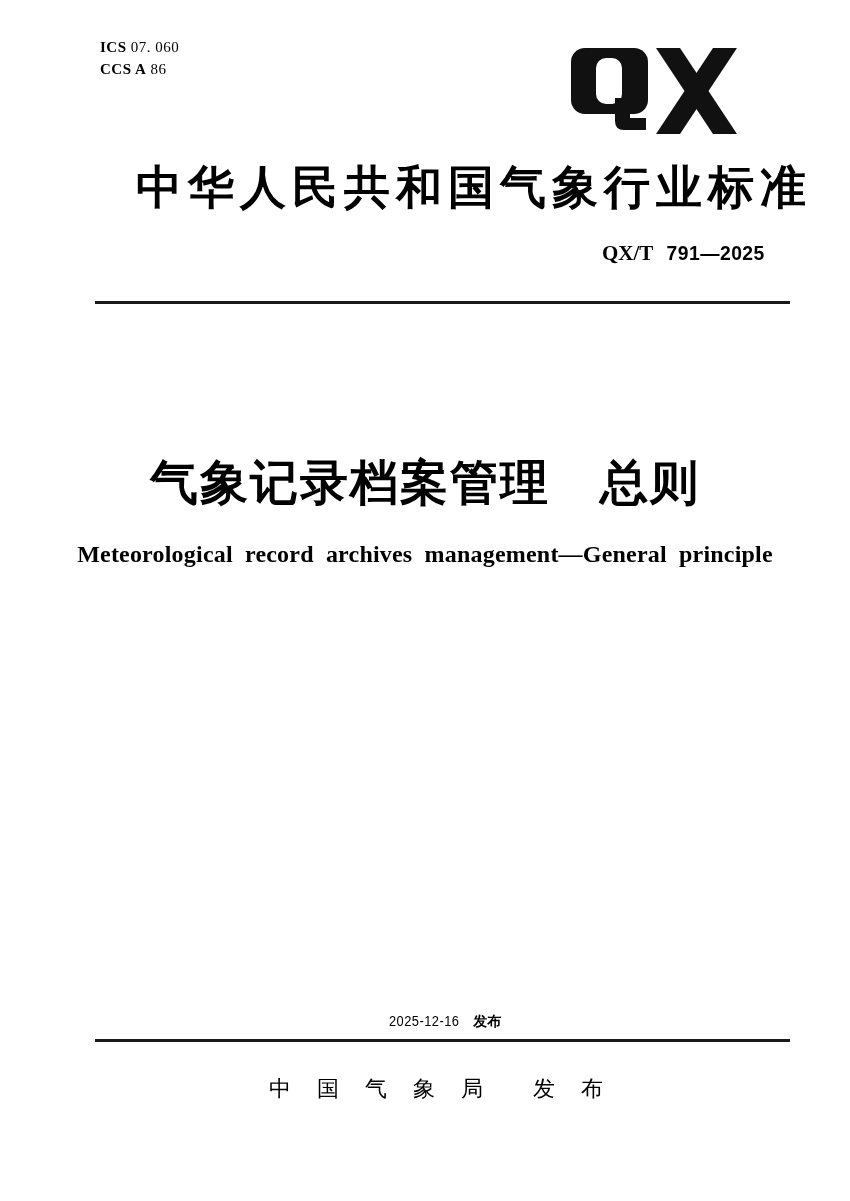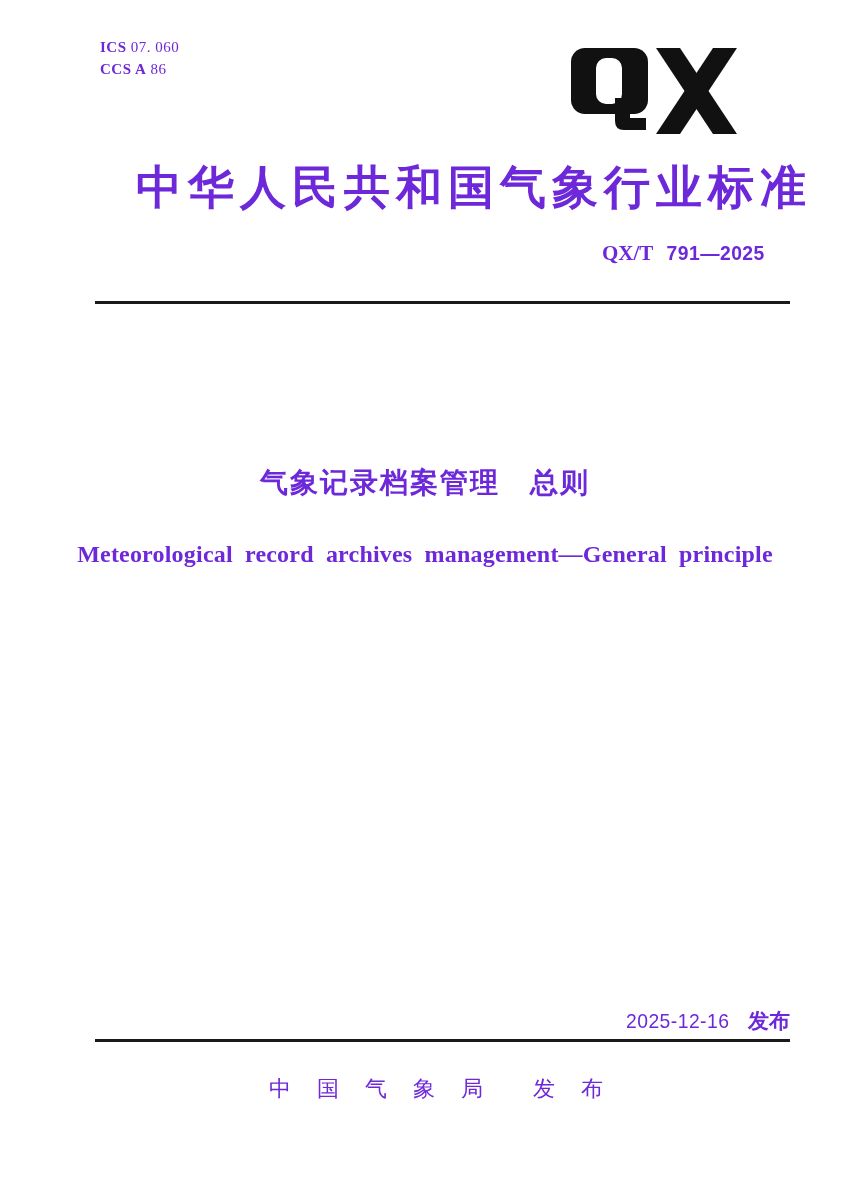--- a/index.html
+++ b/index.html
@@ -2,21 +2,21 @@
 <html><head>
 <meta charset="utf-8">
 <style>
   html, body { margin: 0; padding: 0; background: #e8e8e8; }
   .page {
     position: relative;
     width: 850px;
     height: 1201px;
     margin: 0 auto;
     background: #ffffff;
-    color: #6d28d9;
+    color: #000000;
     font-family: "Liberation Serif", "DejaVu Serif", serif;
     overflow: hidden;
   }
 
   
   .codes {
     position: absolute;
     left: 100px;
     top: 36px;
     font-size: 15px;
@@ -83,21 +83,21 @@
   
   .title-cn {
     position: absolute;
     left: 0;
     width: 100%;
     top: 459px;
     text-align: center;
     white-space: nowrap;
     font-family: "Liberation Sans", "DejaVu Sans", sans-serif;
     font-weight: 700;
-    font-size: 28px;
+    font-size: 48px;
     letter-spacing: 2px;
     line-height: 48px;
   }
   .title-en {
     position: absolute;
     left: 0;
     width: 100%;
     top: 541px;
     text-align: center;
     white-space: nowrap;
@@ -108,24 +108,24 @@
     line-height: 26px;
   }
 
   
   .dates {
     position: absolute;
     left: 100px;
     width: 690px;
     top: 1007px;
     display: flex;
-    justify-content: flex-end;
+    justify-content: center;
     align-items: baseline;
     font-family: "Liberation Sans", "DejaVu Sans", sans-serif;
-    font-size: 21px;
+    font-size: 14px;
     line-height: 28px;
     white-space: nowrap;
   }
   .dates .num {
     display: inline-block;
     transform: scaleX(0.92);
     letter-spacing: 0.5px;
   }
   .date-issue .num { transform-origin: left center; }
   .date-impl .num { transform-origin: right center; }

